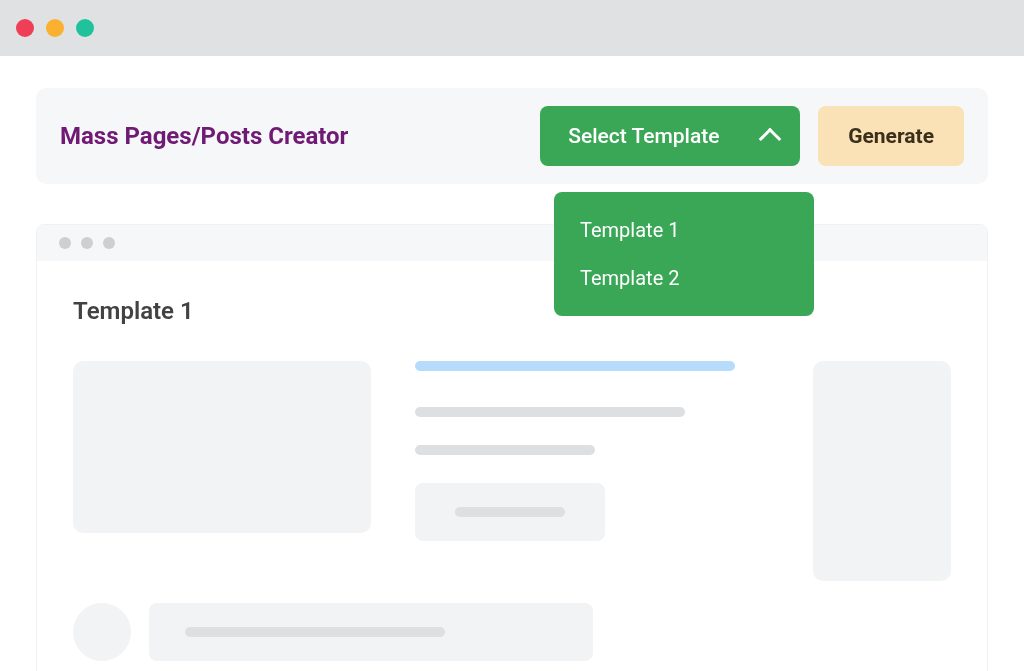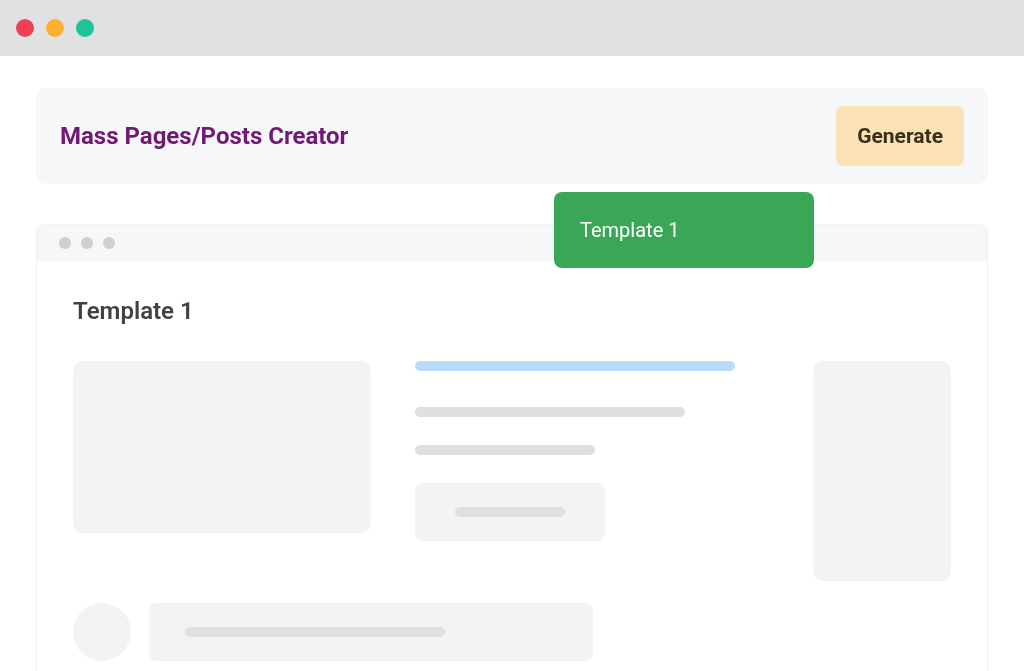--- a/index.html
+++ b/index.html
@@ -60,21 +60,21 @@
     border-top: 3px solid #fff;
     border-right: 3px solid #fff;
     transform: rotate(-45deg);
     margin-top: 6px;
   }
   .generate-btn {
     background: #fbe1b6;
     color: #3a2f1a;
     border-radius: 8px;
     height: 60px;
-    padding: 0 21px;
+    padding: 0 30px;
     display: flex;
     align-items: center;
     font-size: 21px;
     font-weight: 700;
     cursor: pointer;
   }
 
   .dropdown {
     position: absolute;
     top: 136px;
@@ -153,27 +153,32 @@
 
 <div class="titlebar">
   <div class="tb-dot tb-red"></div>
   <div class="tb-dot tb-yellow"></div>
   <div class="tb-dot tb-green"></div>
 </div>
 
 <div class="content">
   <div class="headerbar">
     <div class="header-title">Mass Pages/Posts Creator</div>
+    <div class="select-btn">
+      <span>Select Template</span>
+      <span class="chevron-up"></span>
+    </div>
     <div class="generate-btn">
       <span>Generate</span>
     </div>
   </div>
 
   <div class="dropdown">
     <div class="dropdown-item">Template 1</div>
+    <div class="dropdown-item">Template 2</div>
   </div>
 
   <div class="preview-card">
     <div class="preview-tb">
       <div class="ptb-dot"></div>
       <div class="ptb-dot"></div>
       <div class="ptb-dot"></div>
     </div>
     <div class="preview-body">
       <div class="preview-title">Template 1</div>

